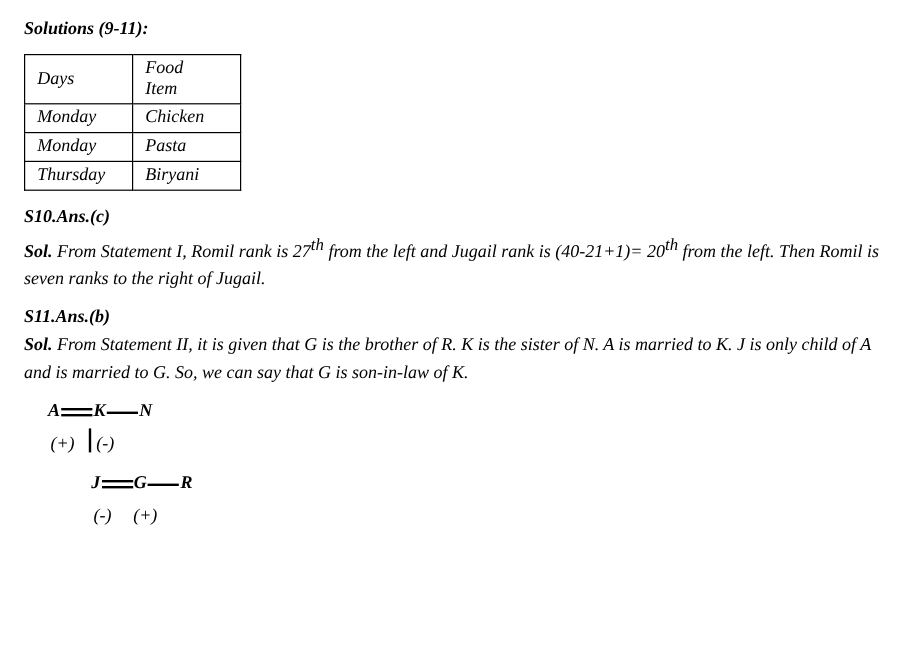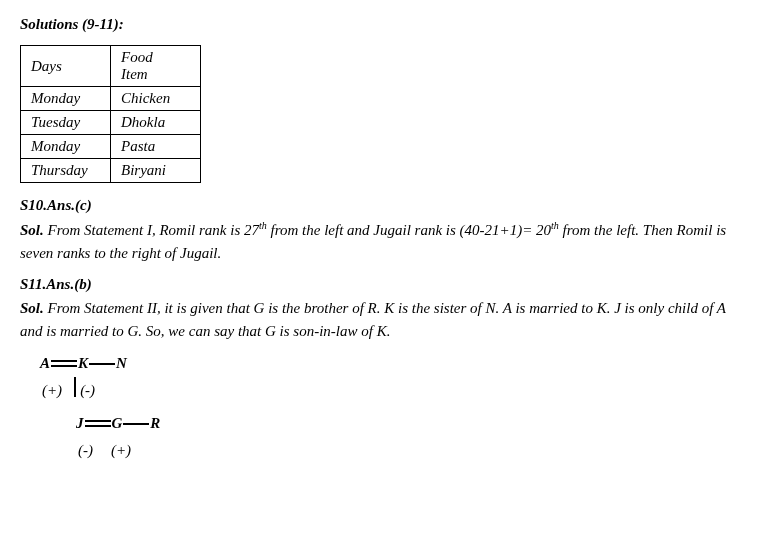--- a/index.html
+++ b/index.html
@@ -51,21 +51,21 @@
       font-size: 15px;
       line-height: 1.5;
       margin-bottom: 4px;
     }
 
     .bold {
       font-weight: bold;
     }
 
     sup {
-      font-size: 10px;
+      font-size: 14px;
       text-align: center;
     }
 
     .family-diagram {
       margin-top: 8px;
       font-family: "Times New Roman", Times, serif;
       font-size: 15px;
       line-height: 1.8;
       padding-left: 20px;
     }
@@ -80,24 +80,20 @@
 <div class="section">
   <table>
     <tbody>
         <tr>
       <td>Days</td>
       <td>Food<br>Item</td>
     </tr>
     <tr>
       <td>Monday</td>
       <td>Chicken</td>
-    </tr>
-    <tr>
-      <td>Tuesday</td>
-      <td>Dhokla</td>
     </tr>
     <tr>
       <td>Monday</td>
       <td>Pasta</td>
     </tr>
     <tr>
       <td>Thursday</td>
       <td>Biryani</td>
     </tr>
   </tbody>

